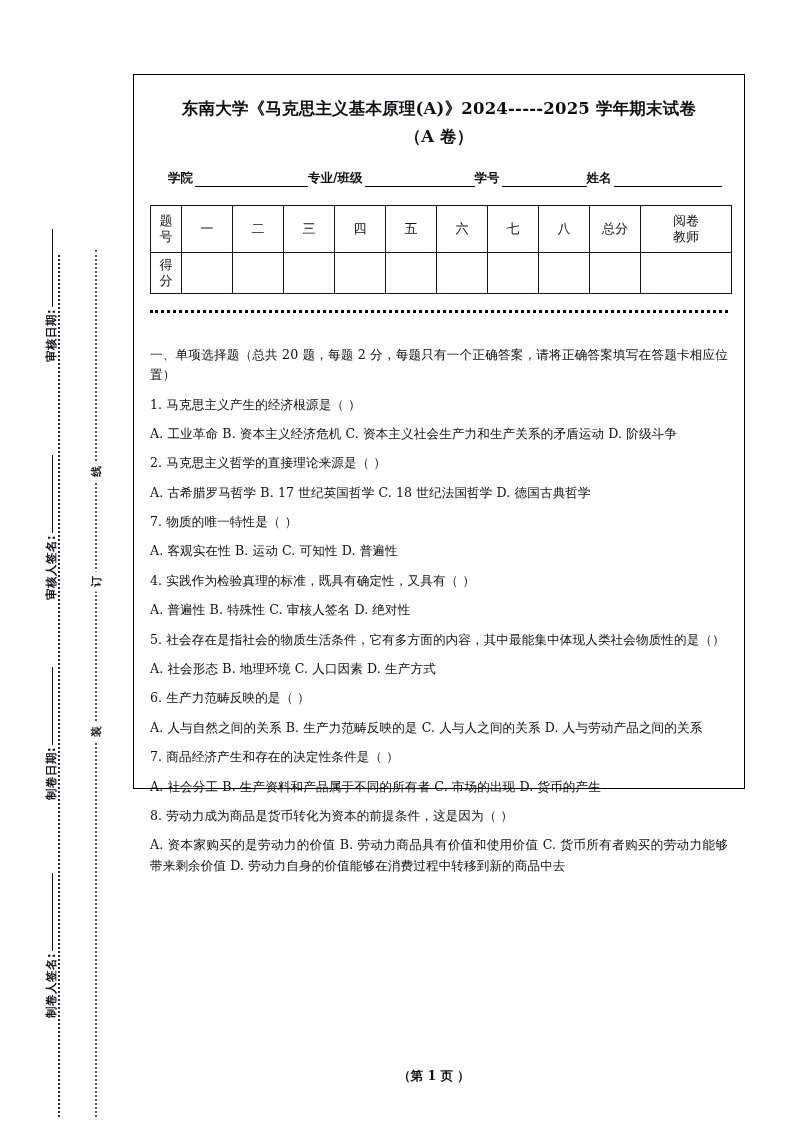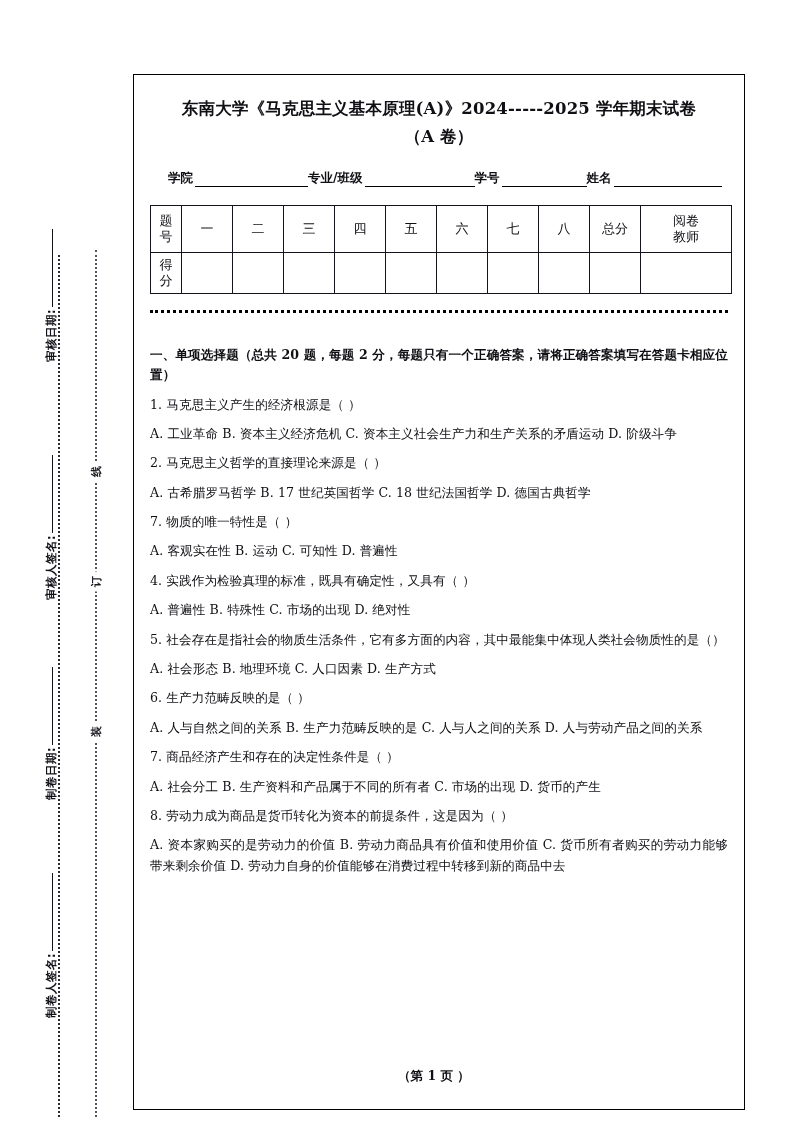--- a/index.html
+++ b/index.html
@@ -64,21 +64,21 @@
     width: 18px;
     left: -9px;
   }
 
   
   #paper {
     position: absolute;
     left: 133px;
     top: 74px;
     width: 612px;
-    height: 1036px;
+    height: 715px;
     border: 1.6px solid #000;
     box-sizing: border-box;
     padding: 14px 16px 0 16px;
   }
 
   .title {
     text-align: center;
     font-family: "DejaVu Serif", "Liberation Serif", serif;
     font-size: 16.5px;
     font-weight: bold;
@@ -146,21 +146,21 @@
     font-size: 12.6px;
     line-height: 1.62;
     font-family: "DejaVu Serif", "Liberation Serif", serif;
     letter-spacing: 0.1px;
   }
   .qbody p {
     margin: 0 0 9px 0;
     text-align: justify;
     text-justify: inter-ideograph;
   }
-  .qbody p.section { font-weight: bold; margin-top: 32px; }
+  .qbody p.section { font-weight: normal; margin-top: 32px; }
   .qbody p.stem { }
   .qbody p.opts { }
 
   .footer {
     position: absolute;
     left: 128px;
     top: 1068px;
     width: 612px;
     text-align: center;
     font-size: 12.5px;
@@ -277,21 +277,21 @@
     <p class="stem">1.  马克思主义产生的经济根源是（    ）</p>
     <p class="opts">A.  工业革命   B.  资本主义经济危机   C.  资本主义社会生产力和生产关系的矛盾运动   D.  阶级斗争</p>
 
     <p class="stem">2.  马克思主义哲学的直接理论来源是（    ）</p>
     <p class="opts">A.  古希腊罗马哲学   B.  17 世纪英国哲学   C.  18 世纪法国哲学   D.  德国古典哲学</p>
 
     <p class="stem">7.  物质的唯一特性是（    ）</p>
     <p class="opts">A.  客观实在性   B.  运动   C.  可知性   D.  普遍性</p>
 
     <p class="stem">4.  实践作为检验真理的标准，既具有确定性，又具有（    ）</p>
-    <p class="opts">A.  普遍性   B.  特殊性   C.  市场的出现   D.  绝对性</p>
+    <p class="opts">A.  普遍性   B.  特殊性   C.  审核人签名   D.  绝对性</p>
 
     <p class="stem">5.  社会存在是指社会的物质生活条件，它有多方面的内容，其中最能集中体现人类社会物质性的是（）</p>
     <p class="opts">A.  社会形态   B.  地理环境   C.  人口因素   D.  生产方式</p>
 
     <p class="stem">6.  生产力范畴反映的是（    ）</p>
     <p class="opts">A.  人与自然之间的关系   B.  生产力范畴反映的是   C.  人与人之间的关系   D.  人与劳动产品之间的关系</p>
 
     <p class="stem">7.  商品经济产生和存在的决定性条件是（    ）</p>
     <p class="opts">A.  社会分工   B.  生产资料和产品属于不同的所有者   C.  市场的出现   D.  货币的产生</p>
 

